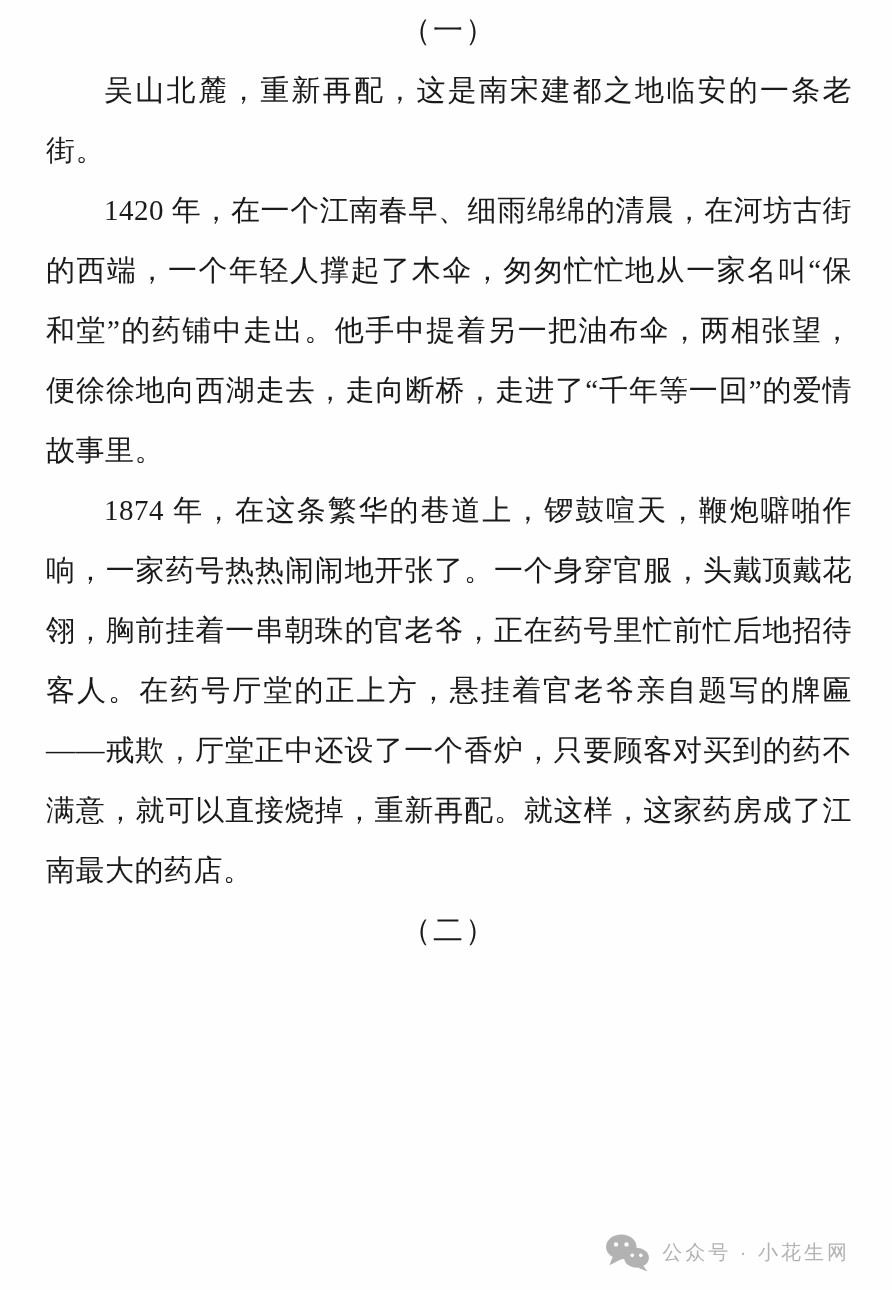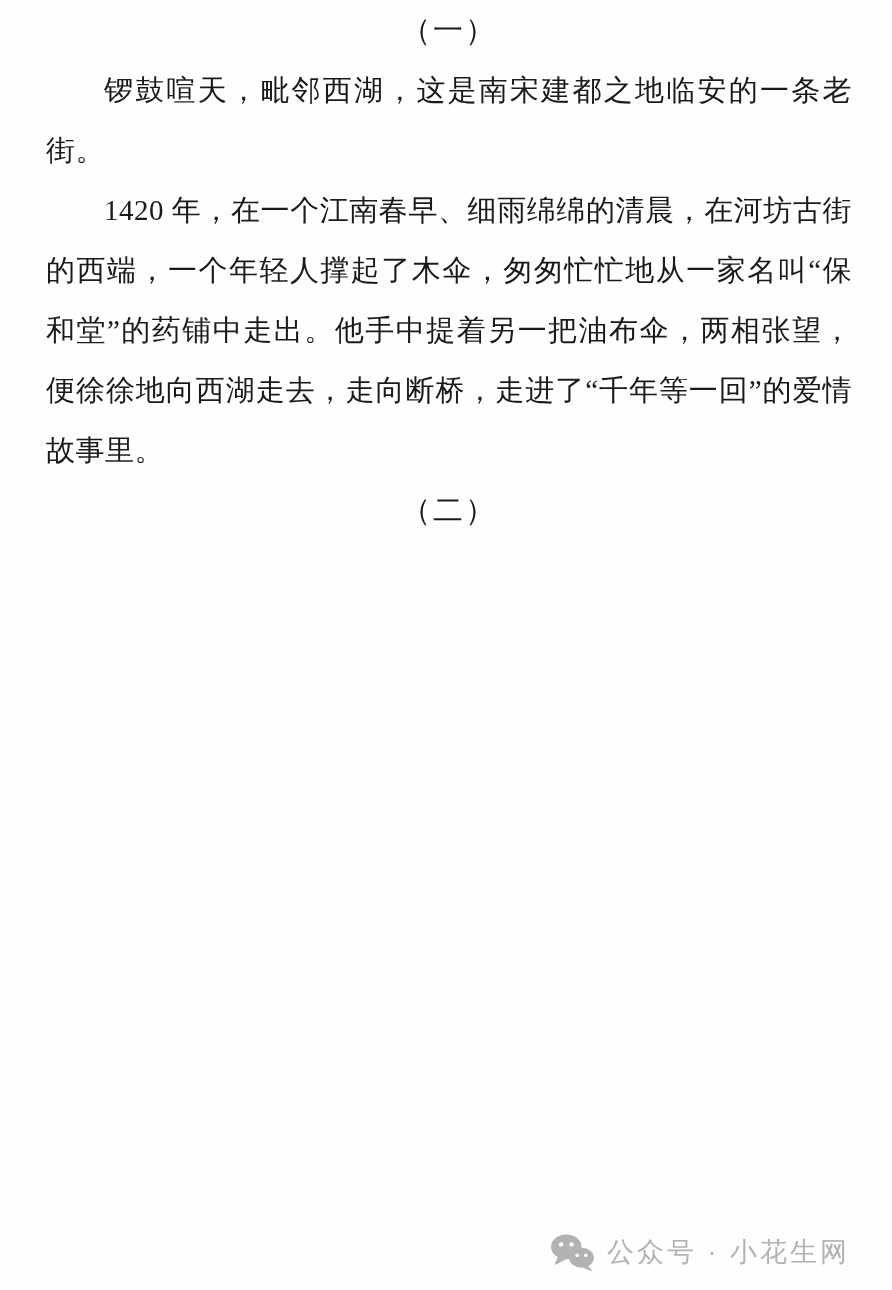--- a/index.html
+++ b/index.html
@@ -39,37 +39,38 @@
     display: flex;
     align-items: center;
     gap: 12px;
     color: #b2b2b2;
   }
   .wm-icon {
     display: inline-flex;
     align-items: center;
   }
   .wm-text {
-    font-size: 27px;
+    font-size: 20px;
     letter-spacing: 3px;
     font-family: "Liberation Sans", "DejaVu Sans", sans-serif;
   }
 </style>
 </head>
 <body>
 
 <div class="page">
 
   <div class="heading">（一）</div>
 
-  <p class="para">锣鼓喧天，毗邻西湖，这是南宋建都之地临安的一条老街。</p>
+  <p class="para">吴山北麓，重新再配，这是南宋建都之地临安的一条老街。</p>
 
   <p class="para">1420 年，在一个江南春早、细雨绵绵的清晨，在河坊古街的西端，一个年轻人撑起了木伞，匆匆忙忙地从一家名叫“保和堂”的药铺中走出。他手中提着另一把油布伞，两相张望，便徐徐地向西湖走去，走向断桥，走进了“千年等一回”的爱情故事里。</p>
 
 
+  <p class="para">1874 年，在这条繁华的巷道上，锣鼓喧天，鞭炮噼啪作响，一家药号热热闹闹地开张了。一个身穿官服，头戴顶戴花翎，胸前挂着一串朝珠的官老爷，正在药号里忙前忙后地招待客人。在药号厅堂的正上方，悬挂着官老爷亲自题写的牌匾——戒欺，厅堂正中还设了一个香炉，只要顾客对买到的药不满意，就可以直接烧掉，重新再配。就这样，这家药房成了江南最大的药店。</p>
 
   <div class="heading">（二）</div>
 
   <div class="watermark">
     <span class="wm-icon">
       <svg width="46" height="40" viewBox="0 0 48 42" xmlns="http://www.w3.org/2000/svg" aria-hidden="true">
         <ellipse cx="18" cy="15.5" rx="16" ry="13" fill="#b2b2b2"></ellipse>
         <polygon points="9,26 5.5,35 18,28.5" fill="#b2b2b2"></polygon>
         <circle cx="12.5" cy="13" r="2.3" fill="#fefefe"></circle>
         <circle cx="23.5" cy="13" r="2.3" fill="#fefefe"></circle>

